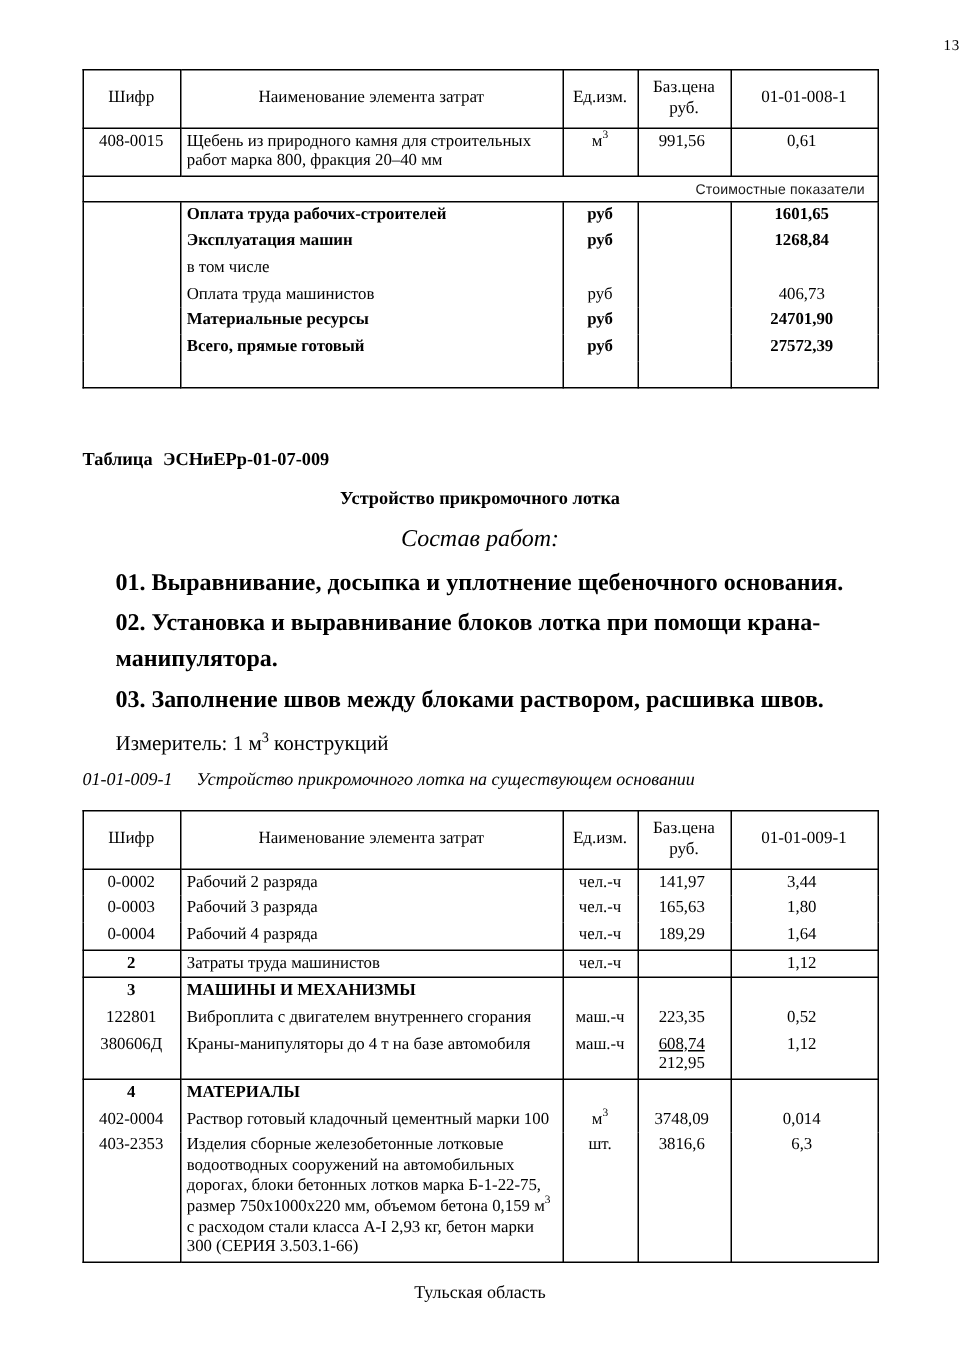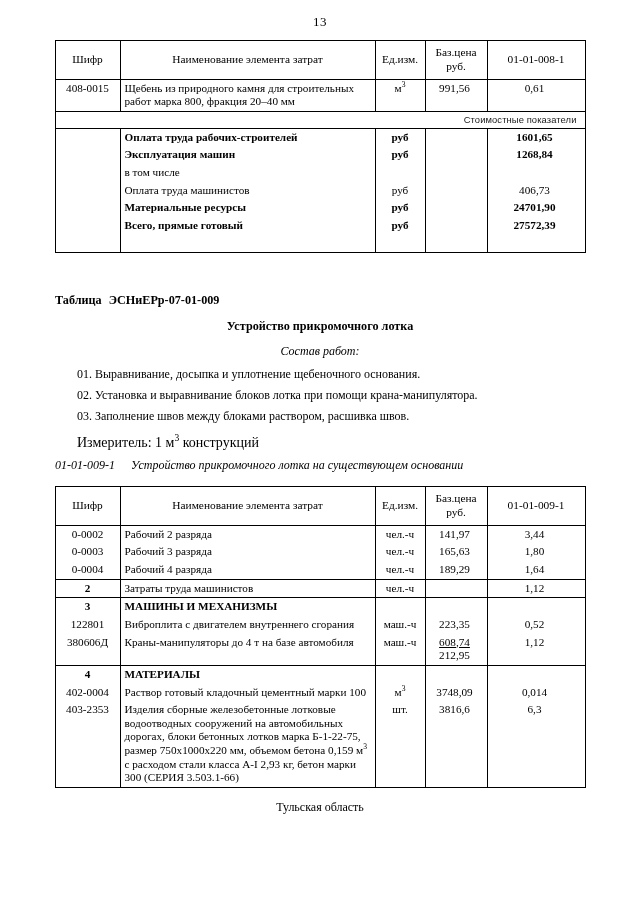--- a/index.html
+++ b/index.html
@@ -17,23 +17,23 @@
   }
   .page {
     position: relative;
     width: 640px;
     height: 905px;
     box-sizing: border-box;
     padding: 0;
   }
 
   .page-number {
-    text-align: center;
-    font-size: 13px;
-    margin-top: 14px;
+    text-align: right;
+    font-size: 10px;
+    margin-top: 25px;
     margin-bottom: 10px;
     letter-spacing: 0.5px;
   }
 
   
   table.doc {
     border-collapse: collapse;
     table-layout: fixed;
     width: 530px;
     margin: 0 auto;
@@ -98,27 +98,28 @@
   .mid .tbl-title .gap { display: inline-block; width: 7px; }
   .mid .work-title {
     font-weight: bold;
     text-align: center;
     font-size: 12.2px;
     margin-bottom: 6px;
   }
   .mid .composition {
     font-style: italic;
     text-align: center;
-    font-size: 12px;
+    font-size: 16px;
     margin-bottom: 5px;
   }
   .mid .step {
     margin-left: 22px;
-    font-size: 12px;
+    font-size: 16px;
     margin-bottom: 3px;
+    font-weight: bold;
   }
   .mid .meter {
     font-weight: normal;
     font-size: 14px;
     margin-left: 22px;
     margin-top: 7px;
     margin-bottom: 3px;
   }
   .mid .item-line {
     font-size: 12px;
@@ -223,21 +224,21 @@
         <td class="nb-top"></td>
         <td class="nb-top"></td>
         <td class="nb-top"></td>
         <td class="nb-top"></td>
       </tr>
     </tbody>
   </table>
 
   <div class="mid">
     <div class="tbl-title">
-      <span>Таблица</span><span class="gap"></span><span>ЭСНиЕРр-07-01-009</span>
+      <span>Таблица</span><span class="gap"></span><span>ЭСНиЕРр-01-07-009</span>
     </div>
     <div class="work-title">Устройство прикромочного лотка</div>
     <div class="composition">Состав работ:</div>
     <div class="step">01. Выравнивание, досыпка и уплотнение щебеночного основания.</div>
     <div class="step">02. Установка и выравнивание блоков лотка при помощи крана-манипулятора.</div>
     <div class="step">03. Заполнение швов между блоками раствором, расшивка швов.</div>
     <div class="meter">
       <span>Измеритель: 1 м</span><sup>3</sup><span> конструкций</span>
     </div>
     <div class="item-line">

